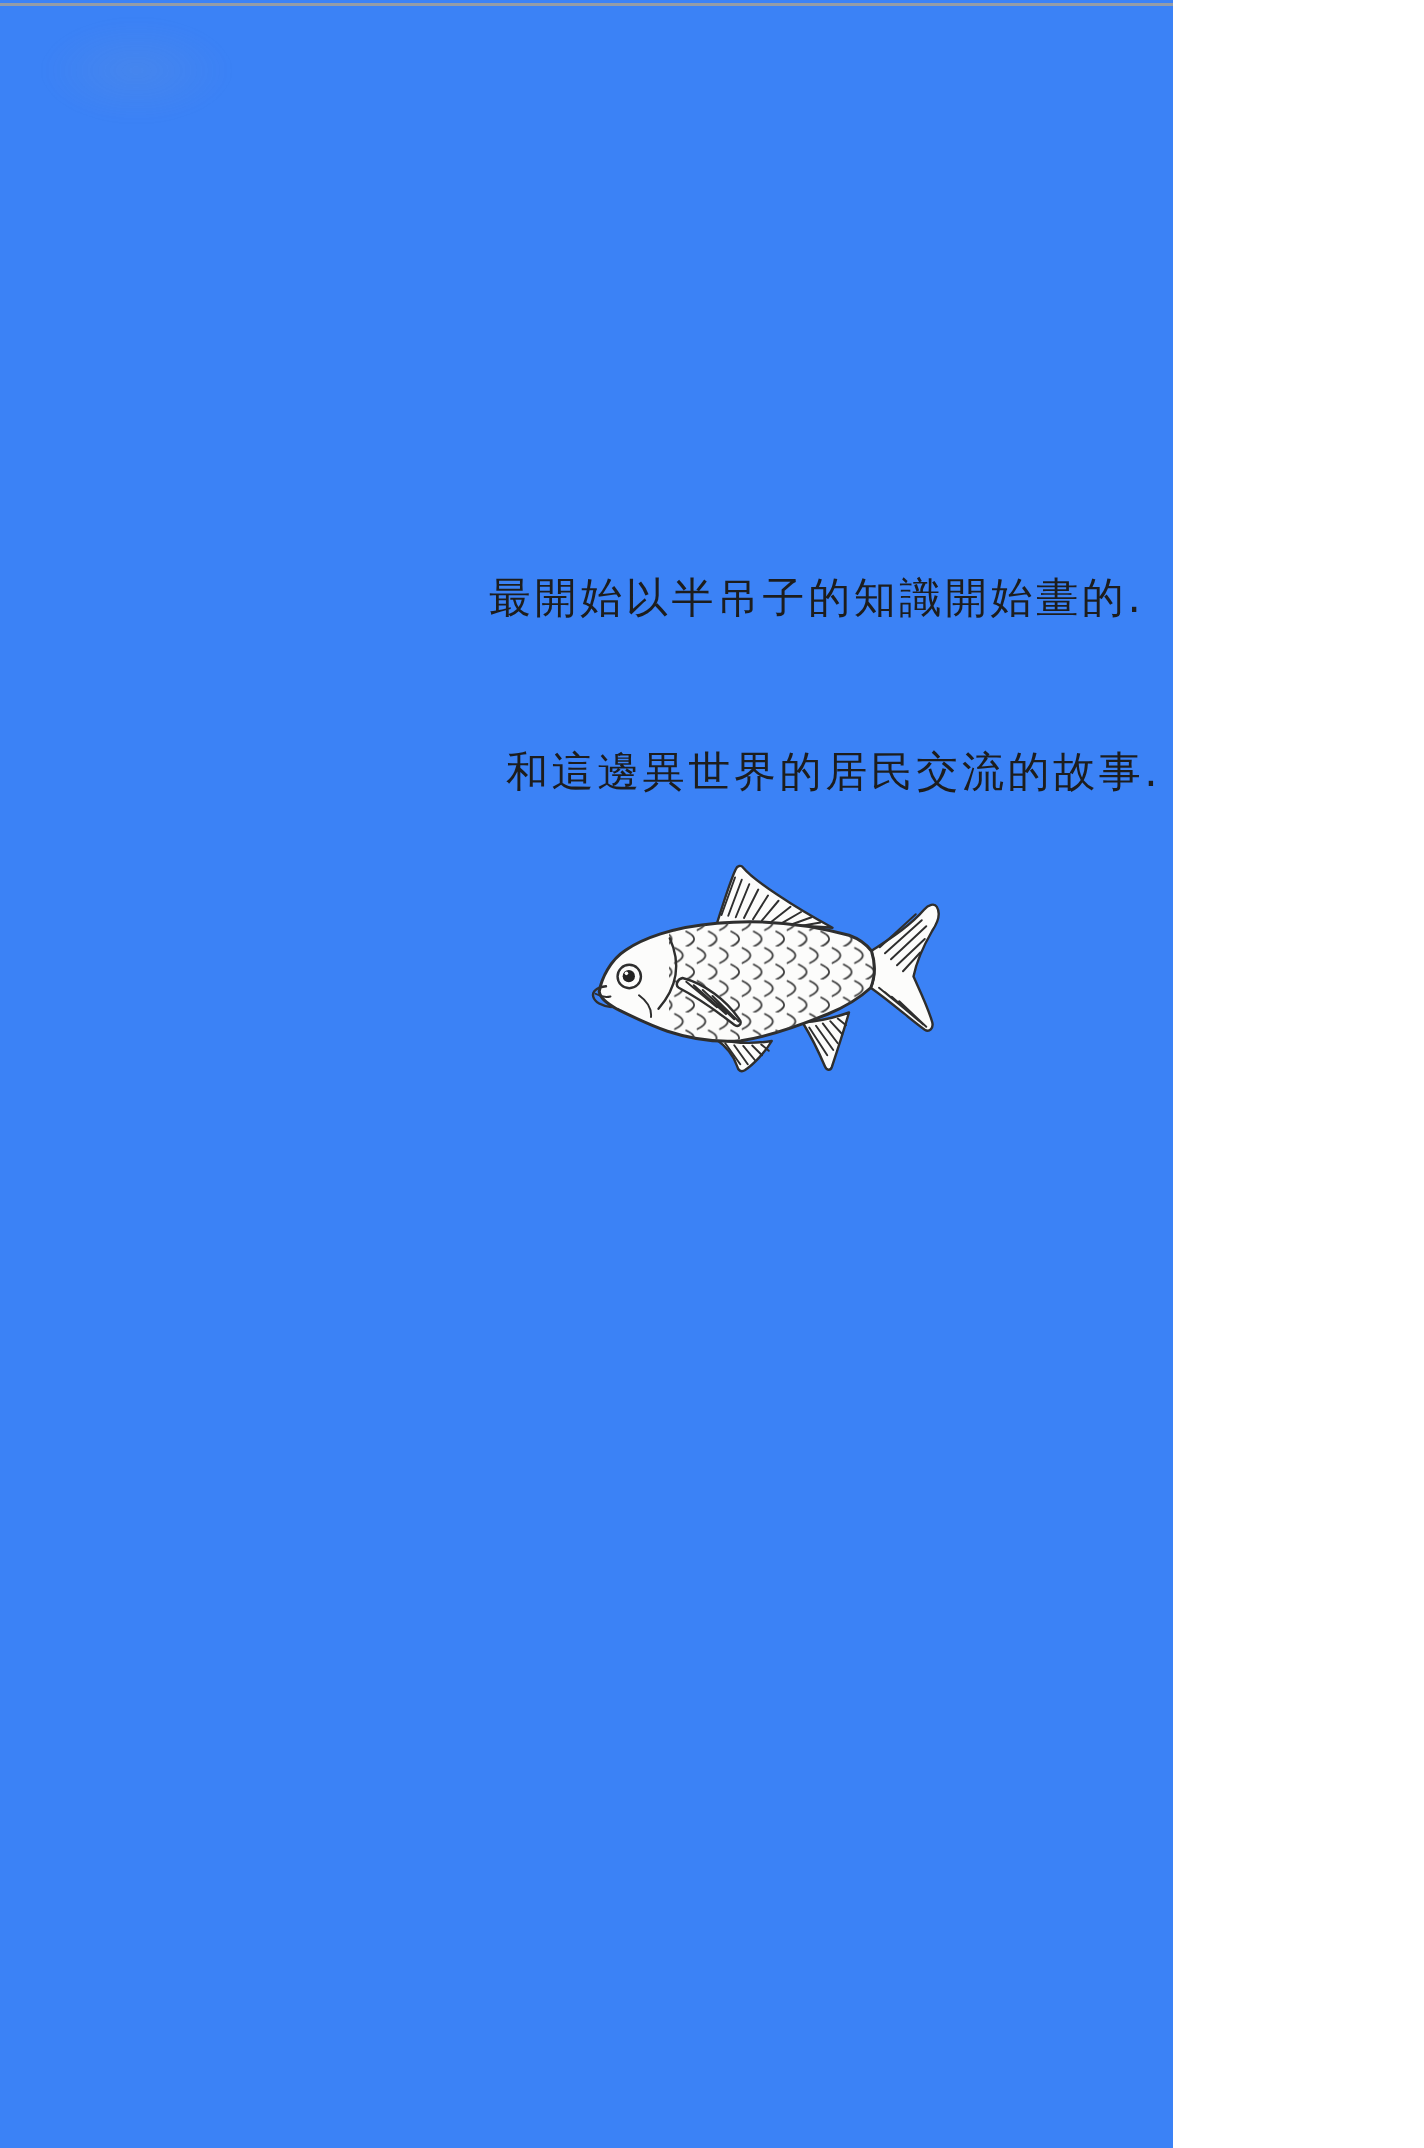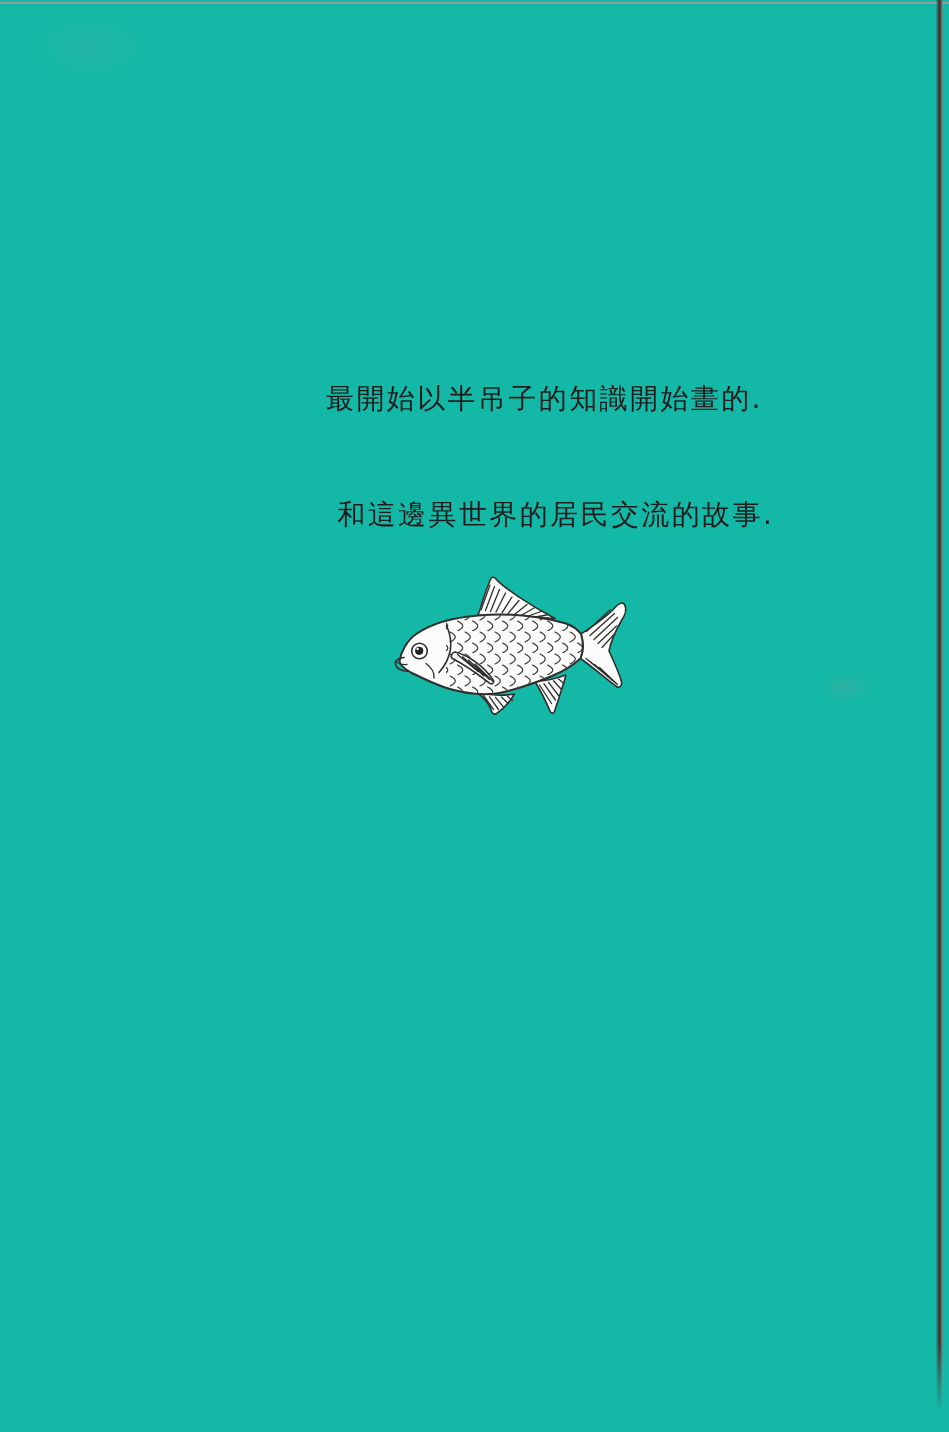--- a/index.html
+++ b/index.html
@@ -3,22 +3,22 @@
 <meta charset="utf-8">
 <style>
   html, body { margin:0; padding:0; }
   body {
     width:949px; height:1432px;
     background:#ffffff;
     font-family:"DejaVu Sans","Liberation Sans",sans-serif;
   }
   .page {
     position:relative;
-    width:949px; height:1432px;
-    background:#14b8a6;
+    width:782px; height:1432px;
+    background:#3b82f6;
     overflow:hidden;
   }
   
   .top-line {
     position:absolute; left:0; top:2px;
     width:949px; height:2px;
     background:#9e9e9e;
     opacity:.9;
   }
   .right-line {

